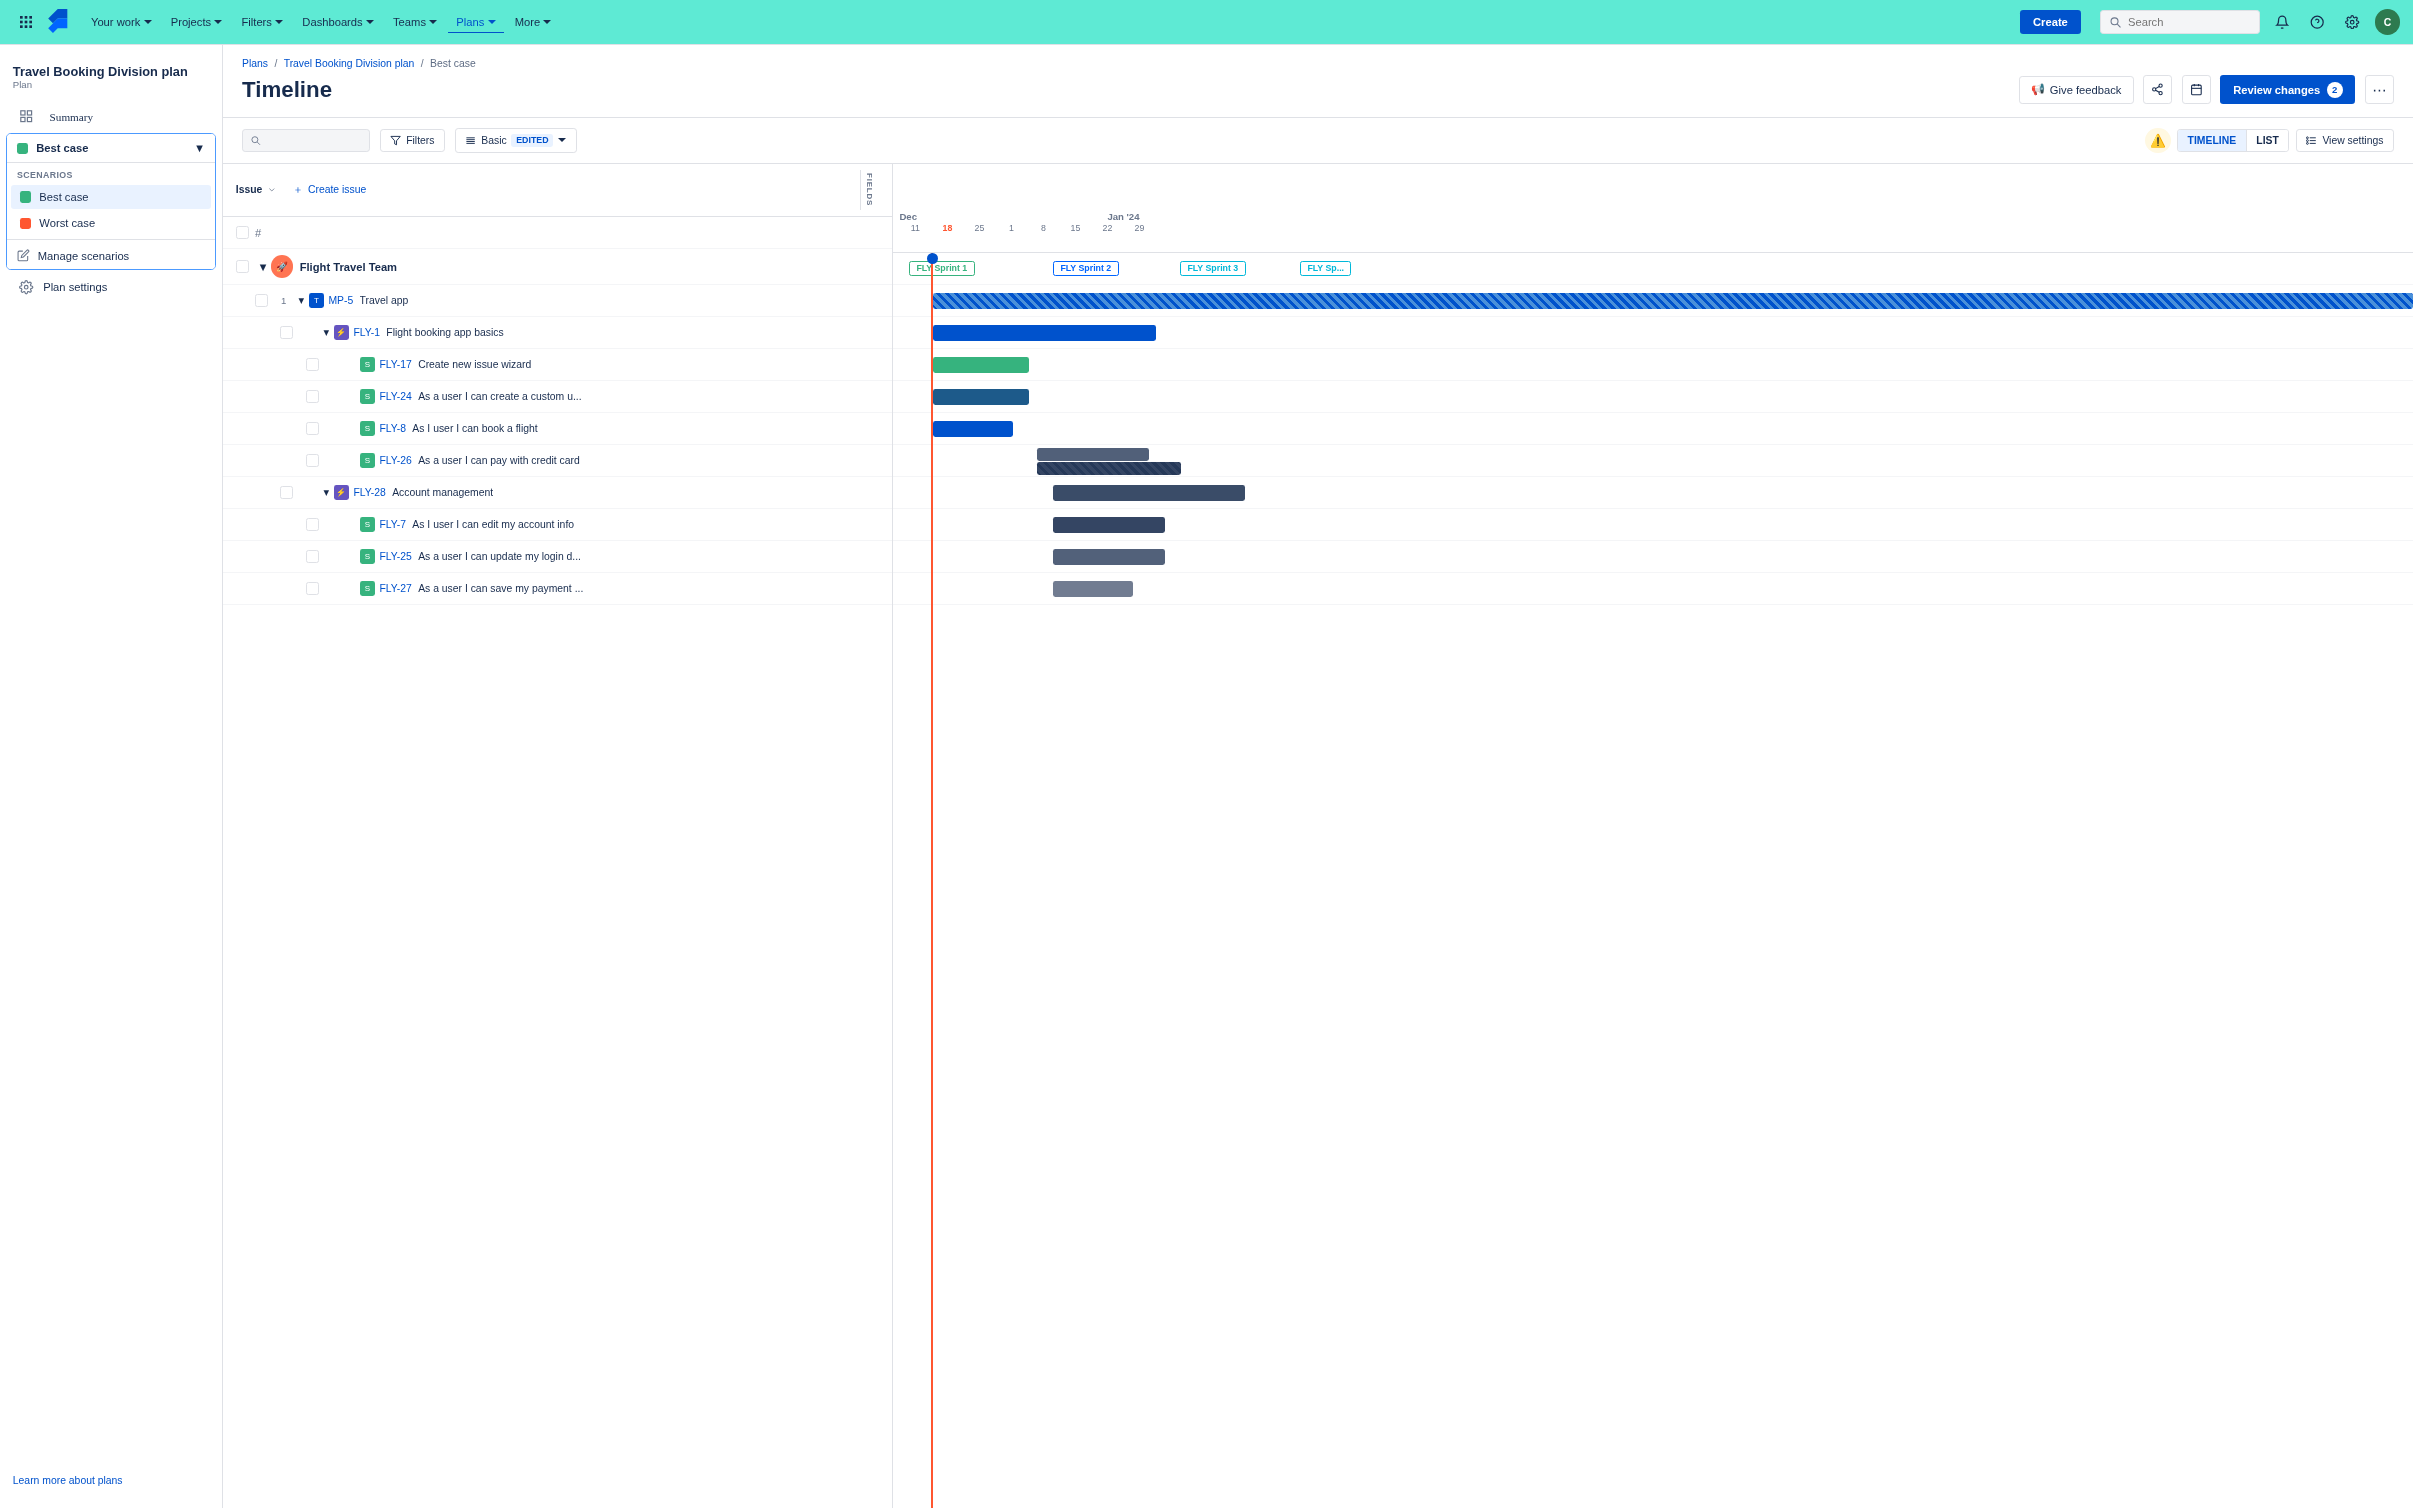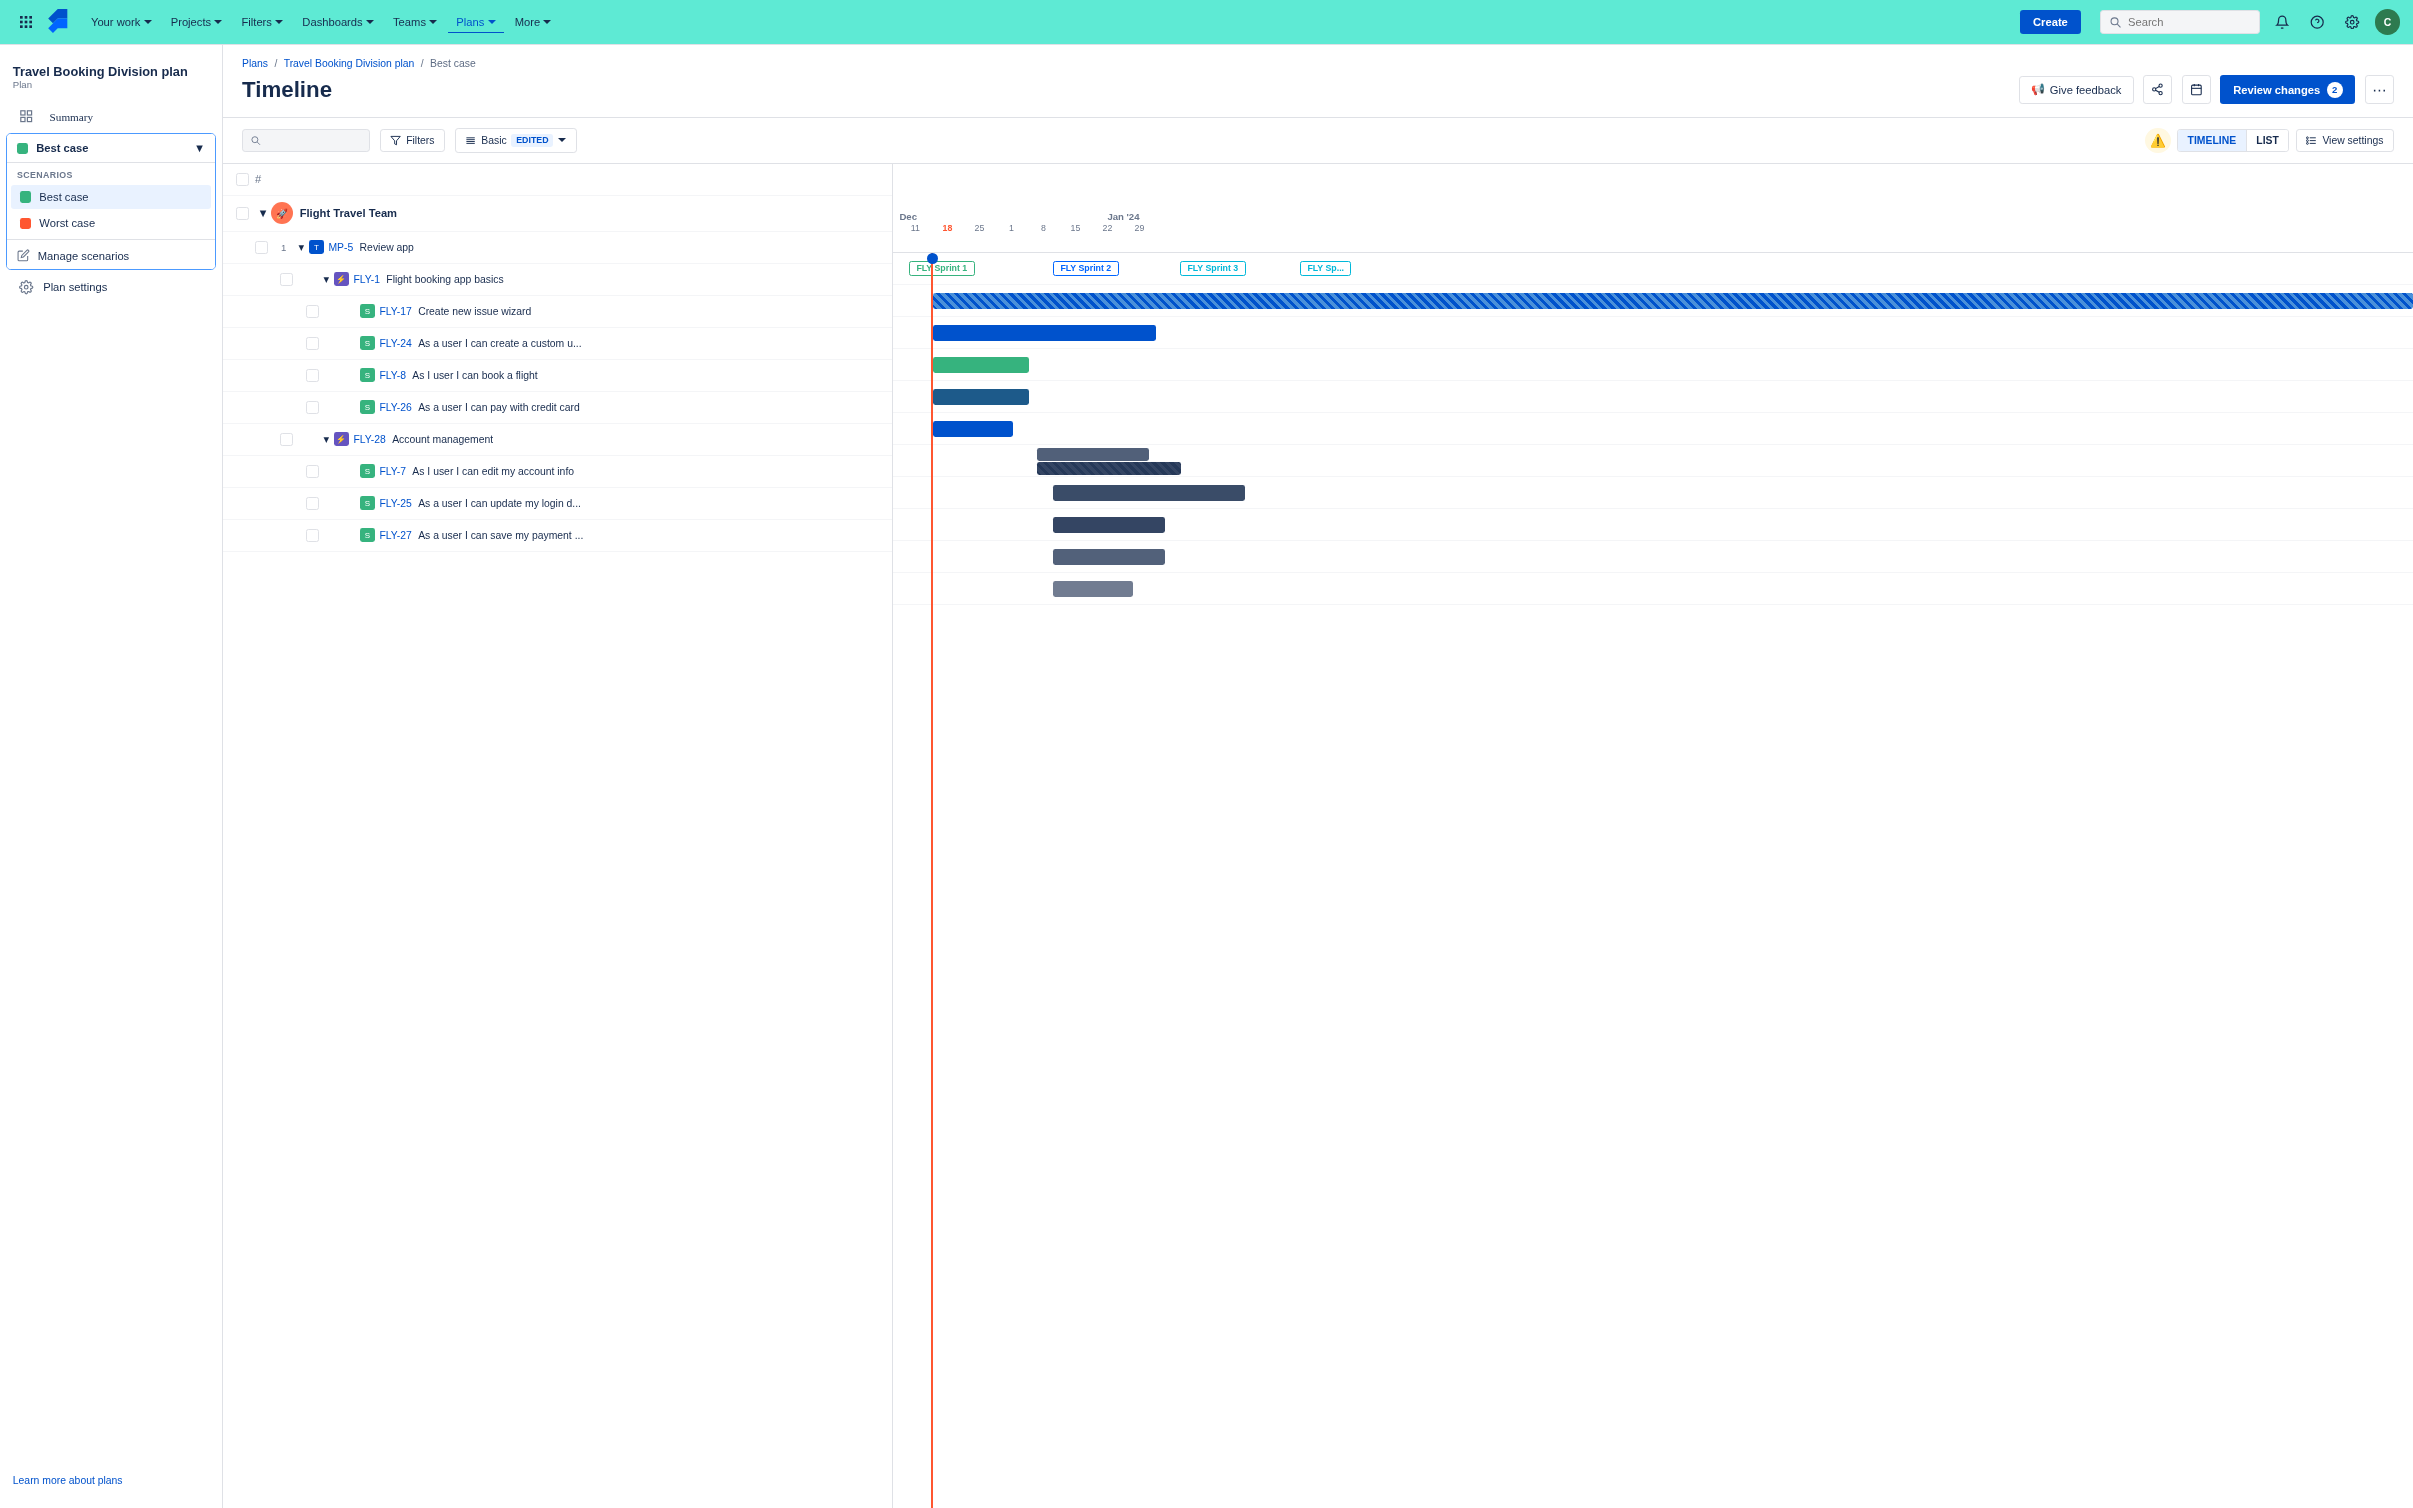--- a/index.html
+++ b/index.html
@@ -432,40 +432,53 @@
               <circle cx="3" cy="18" r="2"></circle>
             </svg>
           <span>View settings</span>
         </button>
       </div>
     </div>
 
     <div class="timeline-container">
 
       <div class="issue-panel">
+        <div class="issue-header">
+          <div class="issue-header-left">
+            <span>Issue</span>
+            <svg width="9.6" height="9.6" viewBox="0 0 24 24" fill="none" stroke="#6b778c" stroke-width="2">
+                <polyline points="6 9 12 15 18 9"></polyline>
+              </svg>
+          </div>
+          <button class="create-issue-btn">
+            <span>＋</span>
+            <span>Create issue</span>
+          </button>
+          <div class="fields-indicator">FIELDS</div>
+        </div>
 
         <div class="issue-row">
           <div class="checkbox"></div>
           <span style="font-size:11.2px;color:#6b778c;">#</span>
         </div>
 
         <div class="issue-row group-header">
           <div class="checkbox"></div>
           <span class="expand-btn">▼</span>
           <div class="group-avatar">🚀</div>
           <span class="group-name">Flight Travel Team</span>
         </div>
 
         <div class="issue-row indent-1">
           <div class="checkbox"></div>
           <span class="row-num">1</span>
           <span class="expand-btn">▾</span>
           <div class="issue-icon task">T</div>
           <span class="issue-key">MP-5</span>
-          <span class="issue-title">Review app</span>
+          <span class="issue-title">Travel app</span>
         </div>
 
         <div class="issue-row indent-2">
           <div class="checkbox"></div>
           <span class="row-num"></span>
           <span class="expand-btn">▾</span>
           <div class="issue-icon epic">⚡</div>
           <span class="issue-key">FLY-1</span>
           <span class="issue-title">Flight booking app basics</span>
         </div>

